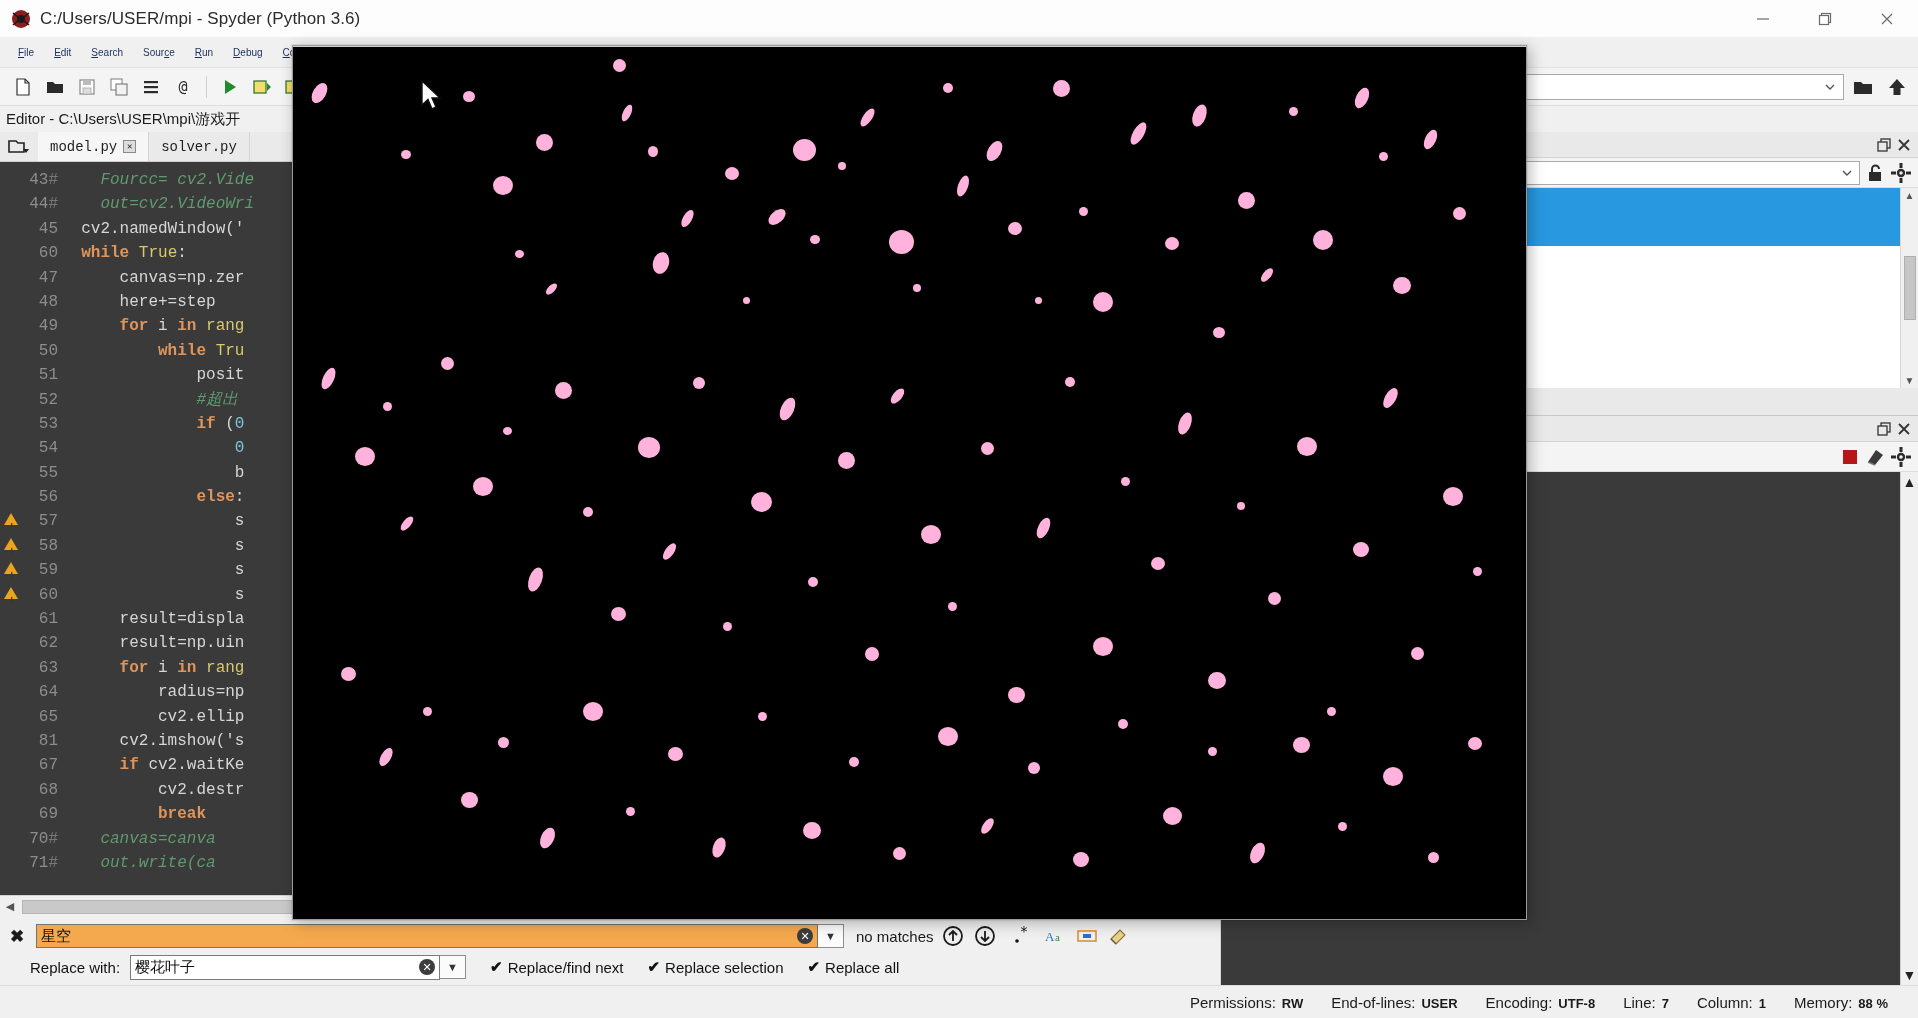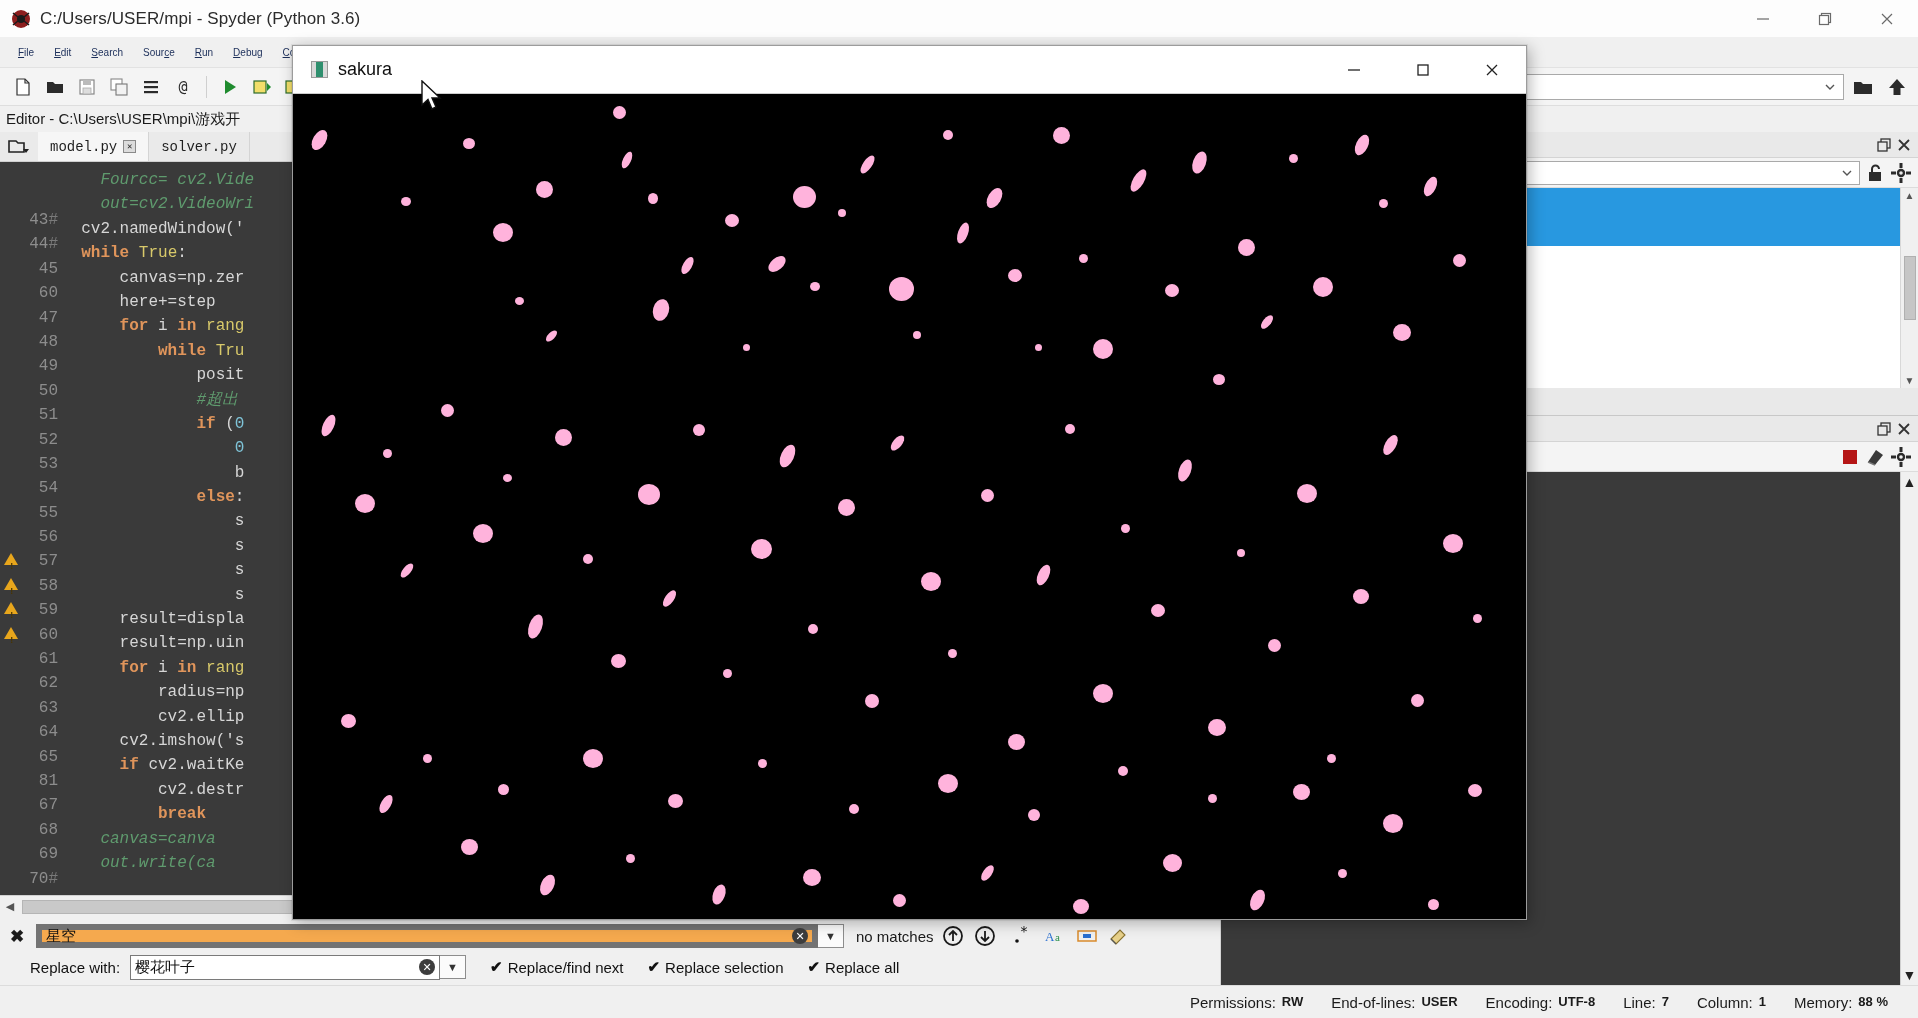--- a/index.html
+++ b/index.html
@@ -83,21 +83,21 @@
   .tab .xbox{
     width:13px;height:13px;border:1px solid #8a8a8a;display:flex;align-items:center;
     justify-content:center;font-size:9px;color:#333;background:#dcdcdc;
   }
   .code-area{
     flex:1; background:#3a3a3a; display:flex; position:relative; overflow:hidden;
     font-family:"Liberation Mono","DejaVu Sans Mono",monospace; font-size:16px;
   }
   .gutter{
     width:62px; background:#3a3a3a; color:#8d8d8d; text-align:right;
-    padding-top:6px; flex:none; position:relative;margin-top:40px;
+    padding-top:6px; flex:none; position:relative;
   }
   .gline{ height:24.4px; line-height:24.4px; padding-right:4px; position:relative; }
   .gline .warn{
     position:absolute; left:4px; top:4px; width:0;height:0;
     border-left:7px solid transparent;border-right:7px solid transparent;
     border-bottom:12px solid #e8a61c;
   }
   .gline .warn:after{
     content:"!"; position:absolute; left:-2px; top:2px; font-size:9px; color:#4a3500;
     font-weight:bold;
@@ -124,21 +124,21 @@
   .hscroll .trough{flex:1;height:14px;background:#e8e8e8;margin:0 2px;position:relative;}
   .hscroll .thumb{position:absolute;left:0;top:0;height:14px;width:360px;background:#c9c9c9;border:1px solid #b5b5b5;}
 
   
   .findbar{
     background:#f0f0f0; flex:none; padding:4px 0 2px 0;
   }
   .findrow{ display:flex; align-items:center; height:30px; padding-left:4px; gap:6px;}
   .closex{ width:26px;text-align:center;font-weight:bold;font-size:17px;color:#1b1b1b;}
   .searchfield{
-    height:24px; background:#f5a94e; border:6px solid #737373; display:flex;
+    height:24px; background:#f5a94e; border:1px solid #737373; display:flex;
     align-items:center; padding:0 4px; position:relative;
   }
   .searchfield .val{ font-size:15px; color:#111; flex:1; }
   .clearbtn{
     width:16px;height:16px;border-radius:50%;background:#3d3d3d;color:#fff;
     display:flex;align-items:center;justify-content:center;font-size:11px;flex:none;
   }
   .combo-arrow{
     width:26px;height:24px;border:1px solid #8d8d8d;border-left:none;background:#fbfbfb;
     display:flex;align-items:center;justify-content:center;font-size:11px;color:#333;flex:none;
@@ -199,21 +199,21 @@
     width:18px;background:#f0f0f0;border-left:1px solid #d0d0d0;display:flex;
     flex-direction:column;align-items:center;justify-content:space-between;padding:2px 0;flex:none;
   }
 
   
   .statusbar{
     height:33px; background:#f0f0f0; display:flex; align-items:center;
     justify-content:flex-end; gap:0; padding-right:16px; flex:none;
     border-top:1px solid #dcdcdc; font-size:15px; color:#1b1b1b;
   }
-  .statusbar .sitem{ padding:0 14px; display:flex; gap:6px; align-items:flex-start;}
+  .statusbar .sitem{ padding:0 14px; display:flex; gap:6px; align-items:flex-end;}
   .statusbar .sval{ font-weight:bold; font-size:13px;}
 
   
   #sakura-window{
     position:absolute; left:292px; top:45px; width:1235px; height:875px;
     background:#fff; border:1px solid #9c9c9c;
     box-shadow:0 0 0 1px rgba(0,0,0,.06), 3px 3px 14px rgba(0,0,0,.28);
     display:flex; flex-direction:column; z-index:50;
   }
   #sakura-window .sk-title{
@@ -615,41 +615,20 @@
         <span class="sval">1</span>
       </div>
       <div class="sitem">
         <span>Memory:</span>
         <span class="sval">88 %</span>
       </div>
     </div>
 </div>
 
 <div id="sakura-window">
-  <div class="sk-title">
-    <span class="sk-icon"></span>
-    <span class="sk-name">sakura</span>
-    <div class="sk-btns">
-      <div class="sk-btn">
-        <svg width="18" height="18" viewBox="0 0 18 18">
-            <line x1="3" y1="9" x2="15" y2="9" stroke="#222" stroke-width="1.3"></line>
-          </svg>
-      </div>
-      <div class="sk-btn">
-        <svg width="18" height="18" viewBox="0 0 18 18">
-            <rect x="4" y="4" width="10" height="10" fill="none" stroke="#222" stroke-width="1.3"></rect>
-          </svg>
-      </div>
-      <div class="sk-btn">
-        <svg width="18" height="18" viewBox="0 0 18 18">
-            <path d="M4 4 L14 14 M14 4 L4 14" stroke="#222" stroke-width="1.3"></path>
-          </svg>
-      </div>
-    </div>
-  </div>
   <div id="sakura-canvas">
       <div class="petal" style="left: 20px; top: 35px; width: 13px; height: 22px; background: rgb(255, 179, 220); transform: rotate(30deg);"></div>
       <div class="petal" style="left: 108px; top: 103px; width: 10px; height: 9px; background: rgb(255, 179, 220);"></div>
       <div class="petal" style="left: 170px; top: 44px; width: 12px; height: 11px; background: rgb(255, 179, 220);"></div>
       <div class="petal" style="left: 200px; top: 129px; width: 20px; height: 19px; background: rgb(255, 179, 220);"></div>
       <div class="petal" style="left: 222px; top: 203px; width: 9px; height: 8px; background: rgb(255, 179, 220);"></div>
       <div class="petal" style="left: 243px; top: 87px; width: 17px; height: 17px; background: rgb(255, 179, 220);"></div>
       <div class="petal" style="left: 255px; top: 235px; width: 7px; height: 14px; background: rgb(255, 179, 220); transform: rotate(45deg);"></div>
       <div class="petal" style="left: 320px; top: 12px; width: 13px; height: 13px; background: rgb(255, 179, 220);"></div>
       <div class="petal" style="left: 330px; top: 57px; width: 8px; height: 18px; background: rgb(255, 179, 220); transform: rotate(25deg);"></div>

